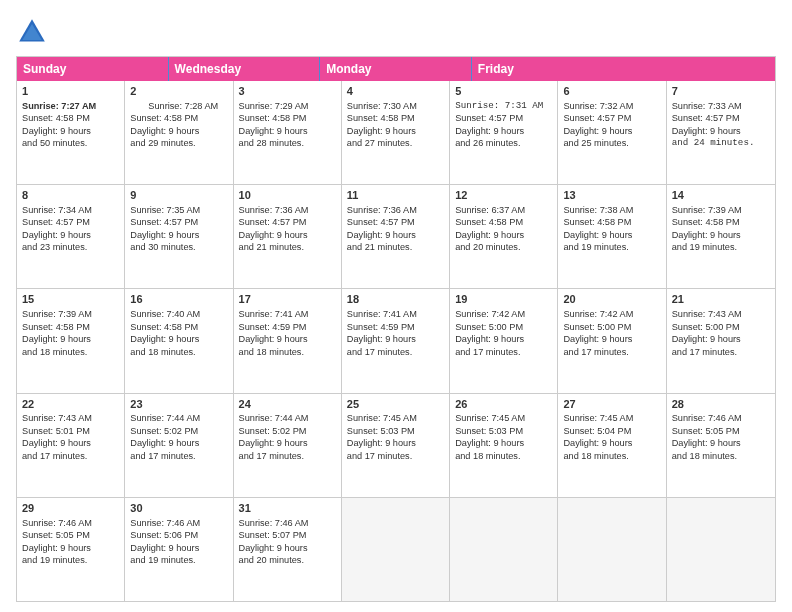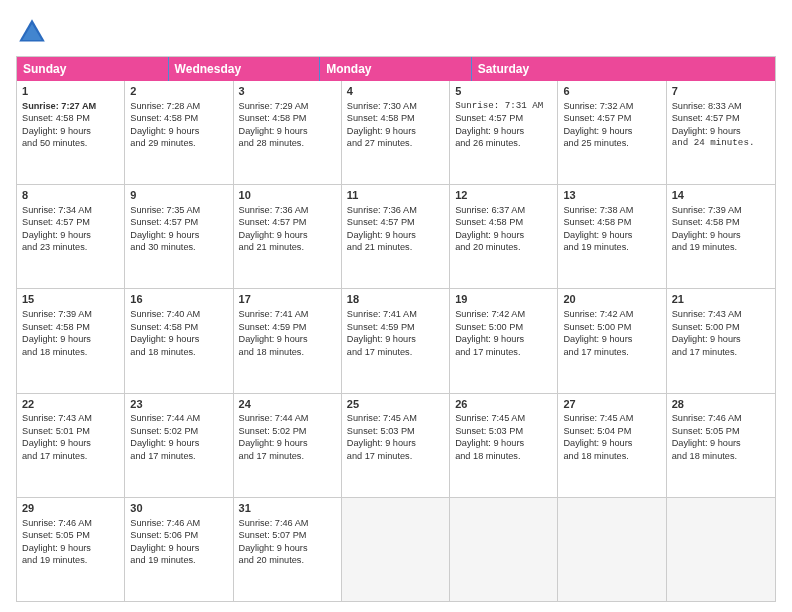--- a/index.html
+++ b/index.html
@@ -121,34 +121,34 @@
       <h1></h1>
       <h2></h2>
     </div>
   </div>
 
   <div class="calendar">
     <div class="cal-header" id="cal-header">
         <div class="cal-header-cell">Sunday</div>
         <div class="cal-header-cell">Wednesday</div>
         <div class="cal-header-cell">Monday</div>
-        <div class="cal-header-cell">Saturday</div>
+        <div class="cal-header-cell">Friday</div>
       </div>
     <div class="cal-body" id="cal-body">
         <div class="cal-row">
           <div class="cal-cell">
             <span class="day-num">1</span>
             <span style="display: block; font-weight: bold;">Sunrise: 7:27 AM</span>
             <span style="display: block;">Sunset: 4:58 PM</span>
             <span style="display: block;">Daylight: 9 hours</span>
             <span style="display: block;">and 50 minutes.</span>
           </div>
           <div class="cal-cell">
             <span class="day-num">2</span>
-            <span style="display: block;">Sunrise: 7:28 AM</span>
+            <span style="display: block; margin-left: 18px;">Sunrise: 7:28 AM</span>
             <span style="display: block;">Sunset: 4:58 PM</span>
             <span style="display: block;">Daylight: 9 hours</span>
             <span style="display: block;">and 29 minutes.</span>
           </div>
           <div class="cal-cell">
             <span class="day-num">3</span>
             <span style="display: block;">Sunrise: 7:29 AM</span>
             <span style="display: block;">Sunset: 4:58 PM</span>
             <span style="display: block;">Daylight: 9 hours</span>
             <span style="display: block;">and 28 minutes.</span>
@@ -169,21 +169,21 @@
           </div>
           <div class="cal-cell">
             <span class="day-num">6</span>
             <span style="display: block;">Sunrise: 7:32 AM</span>
             <span style="display: block;">Sunset: 4:57 PM</span>
             <span style="display: block;">Daylight: 9 hours</span>
             <span style="display: block;">and 25 minutes.</span>
           </div>
           <div class="cal-cell">
             <span class="day-num">7</span>
-            <span style="display: block;">Sunrise: 8:33 AM</span>
+            <span style="display: block;">Sunrise: 7:33 AM</span>
             <span style="display: block;">Sunset: 4:57 PM</span>
             <span style="display: block;">Daylight: 9 hours</span>
             <span style="display: block; font-family: Liberation Mono, monospace;">and 24 minutes.</span>
           </div>
         </div>
         <div class="cal-row">
           <div class="cal-cell">
             <span class="day-num">8</span>
             <span style="display: block;">Sunrise: 7:34 AM</span>
             <span style="display: block;">Sunset: 4:57 PM</span>

